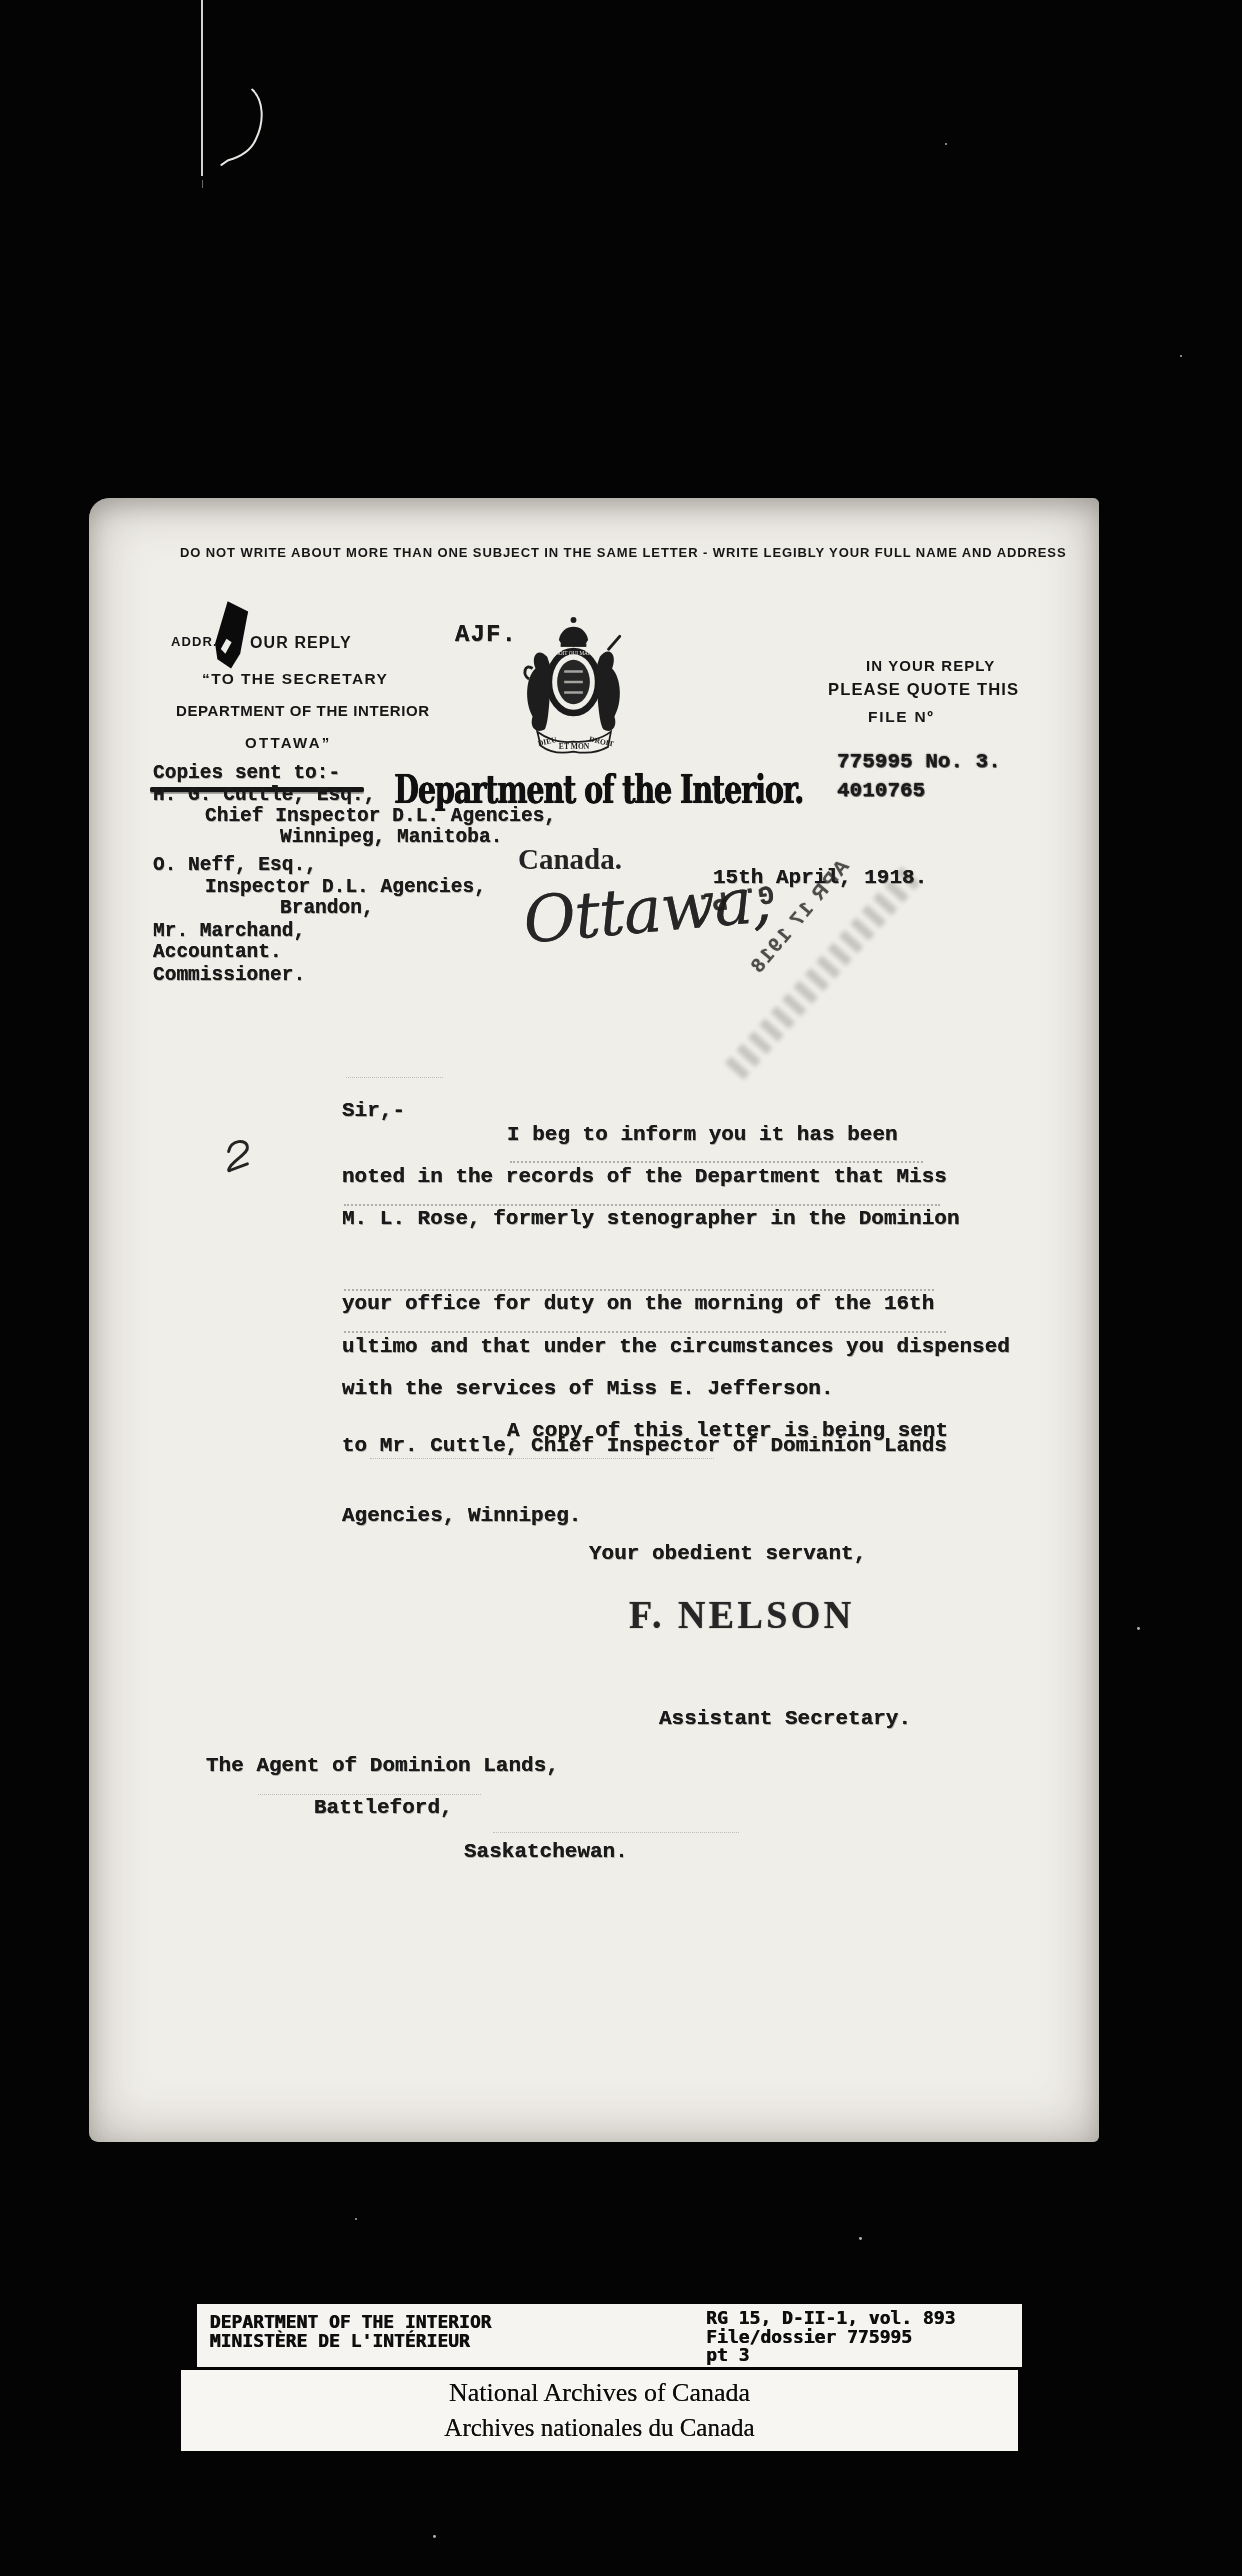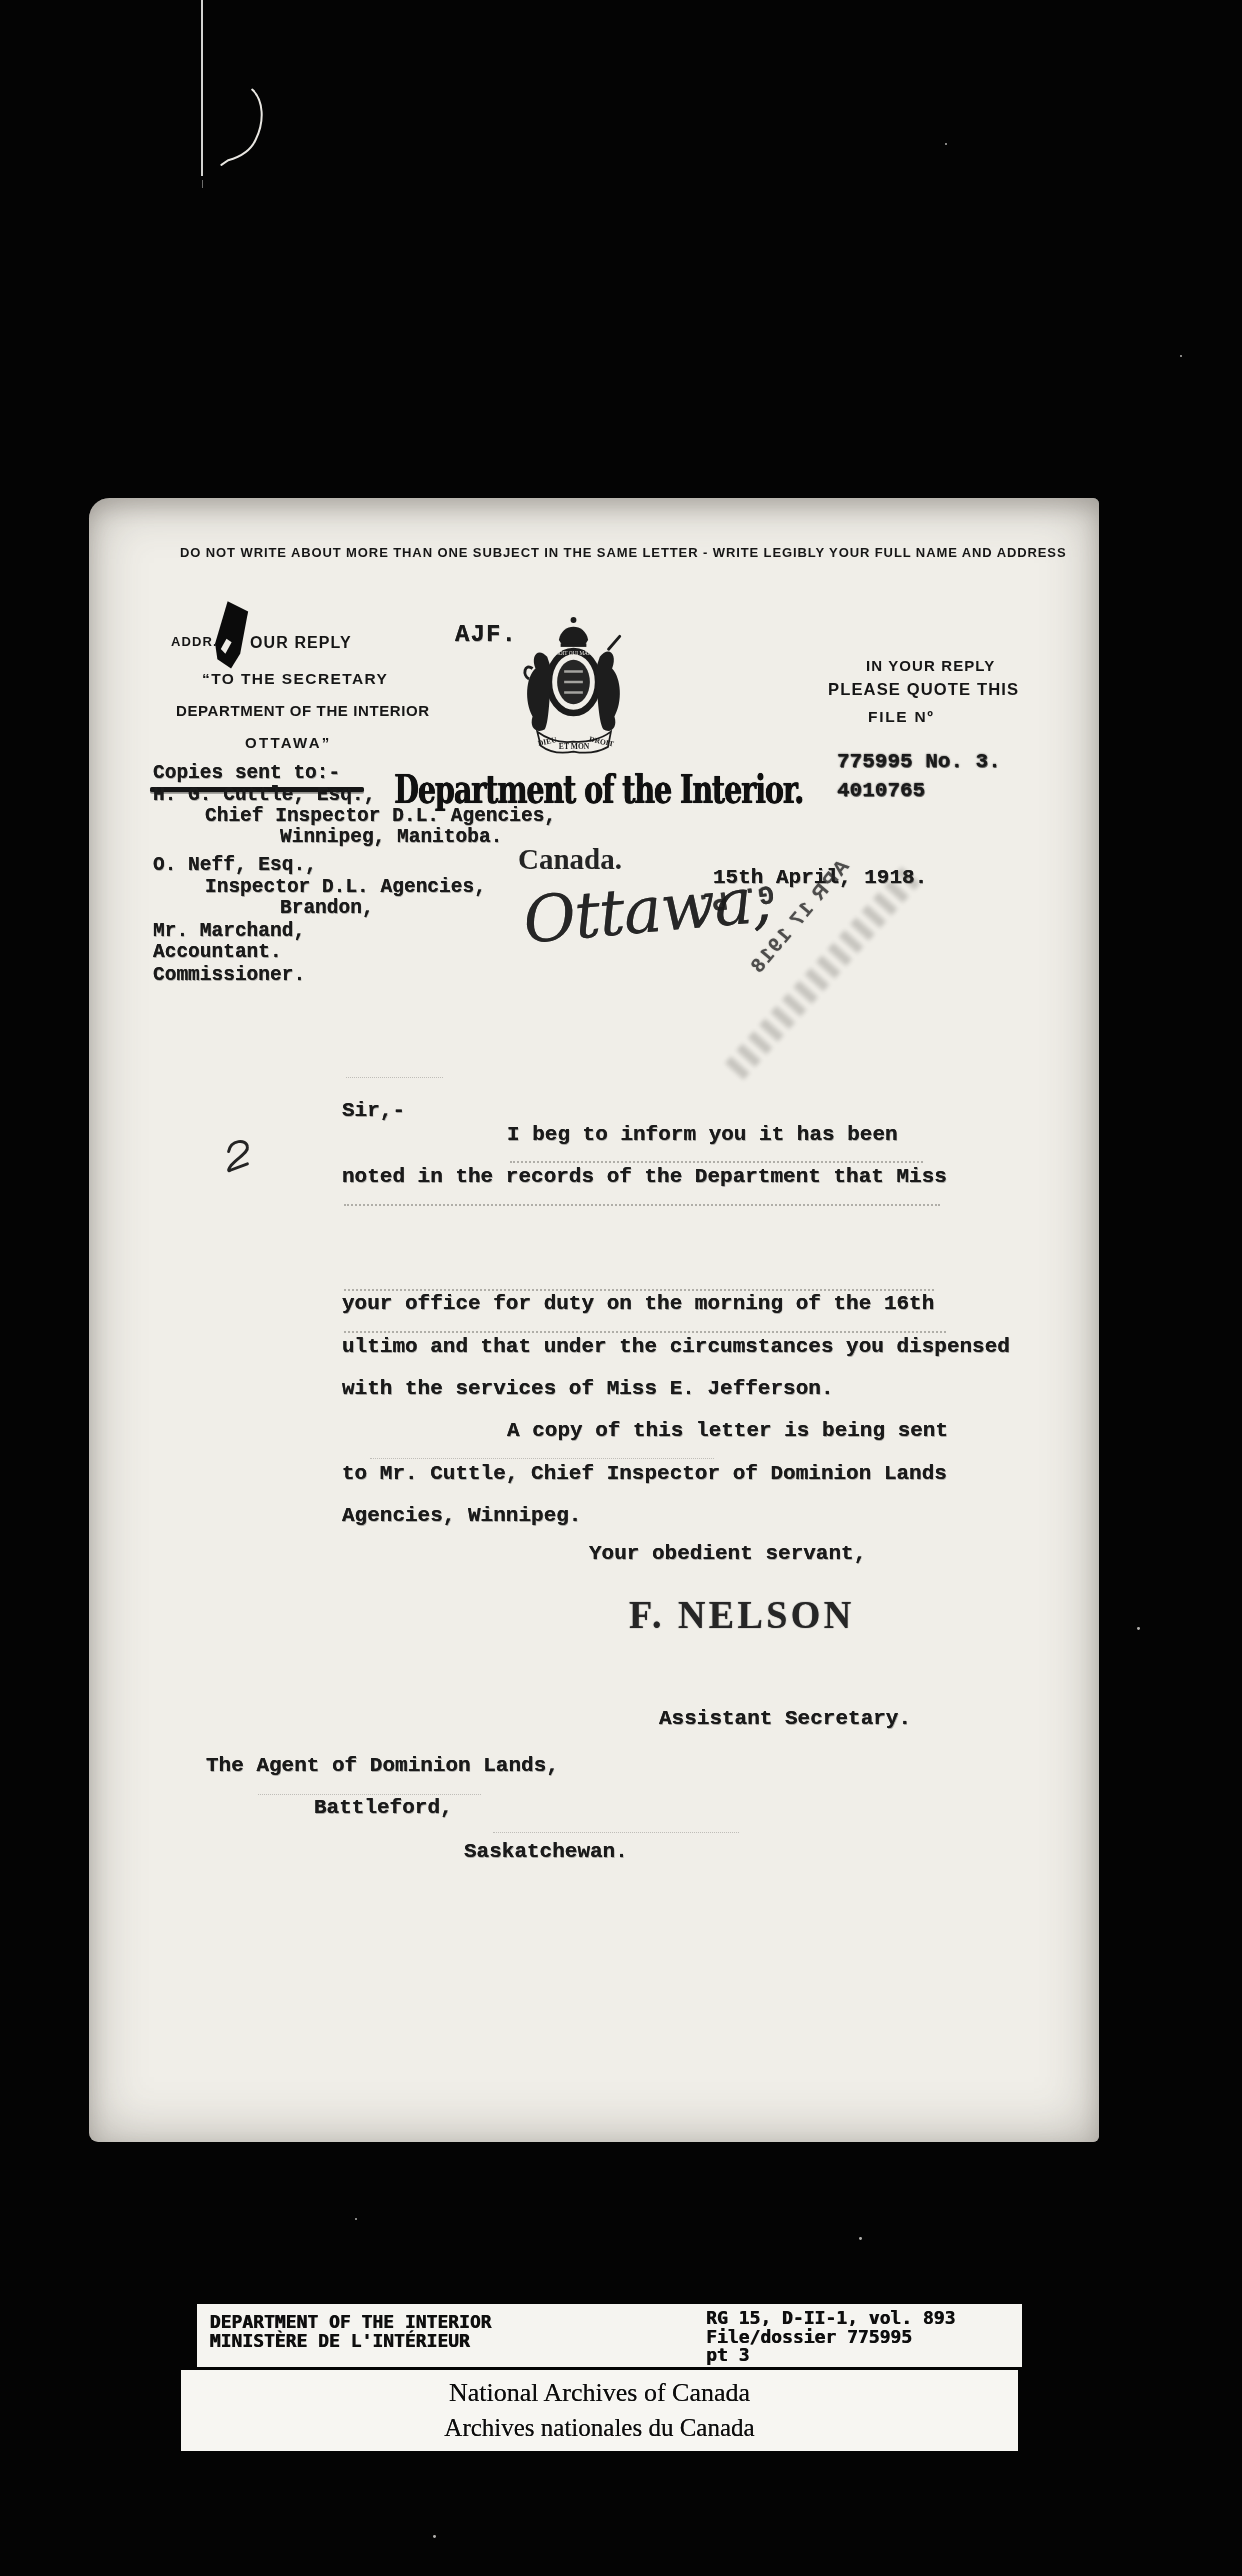--- a/index.html
+++ b/index.html
@@ -136,25 +136,26 @@
     <div class="abs stamp-apr" style="left:639px;top:407px;">APR 17 1918</div>
 
     <svg class="abs" style="left:131px;top:637px;" width="36" height="47" viewBox="0 0 60 80">
       <path d="M14 28 C18 8 44 6 46 20 C48 30 30 38 18 52 C14 57 12 63 17 60 L46 49" fill="none" stroke="#242424" stroke-width="5" stroke-linecap="round"></path>
     </svg>
 
     <div class="abs type t37" style="left:253px;top:565px;margin-top:36px;">Sir,-</div>
 
     <div class="abs type t37" style="left:418px;top:625px;">I beg to inform you it has been</div>
     <div class="abs type t37" style="left:253px;top:667px;">noted in the records of the Department that Miss</div>
+    <div class="abs type t37" style="left:253px;top:709px;">M. L. Rose, formerly stenographer in the Dominion</div>
     <div class="abs type t37" style="left:253px;top:794px;">your office for duty on the morning of the 16th</div>
     <div class="abs type t37" style="left:253px;top:837px;">ultimo and that under the circumstances you dispensed</div>
     <div class="abs type t37" style="left:253px;top:879px;">with the services of Miss E. Jefferson.</div>
     <div class="abs type t37" style="left:418px;top:921px;">A copy of this letter is being sent</div>
-    <div class="abs type t37" style="left:253px;top:964px;">to Mr. Cuttle, Chief Inspector of Dominion Lands</div>
+    <div class="abs type t37" style="left:253px;top:936px;">to Mr. Cuttle, Chief Inspector of Dominion Lands</div>
     <div class="abs type t37" style="left:253px;top:1006px;">Agencies, Winnipeg.</div>
 
     <div class="dots lite" style="left:257px;top:579px;width:97px;"></div>
     <div class="dots" style="left:421px;top:663px;width:413px;"></div>
     <div class="dots" style="left:255px;top:706px;width:596px;"></div>
     <div class="dots" style="left:255px;top:791px;width:590px;"></div>
     <div class="dots" style="left:255px;top:833px;width:602px;"></div>
     <div class="dots lite" style="left:281px;top:960px;width:344px;"></div>
 
     <div class="abs type t37" style="left:500px;top:1044px;">Your obedient servant,</div>

